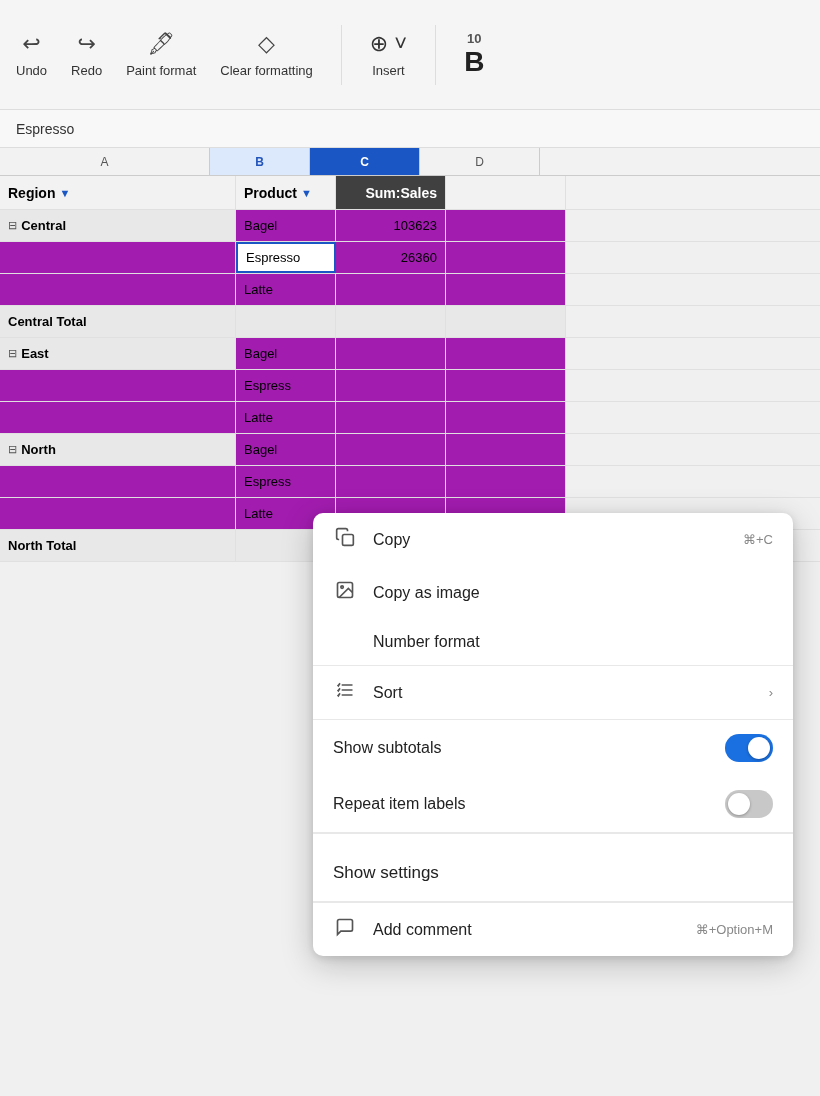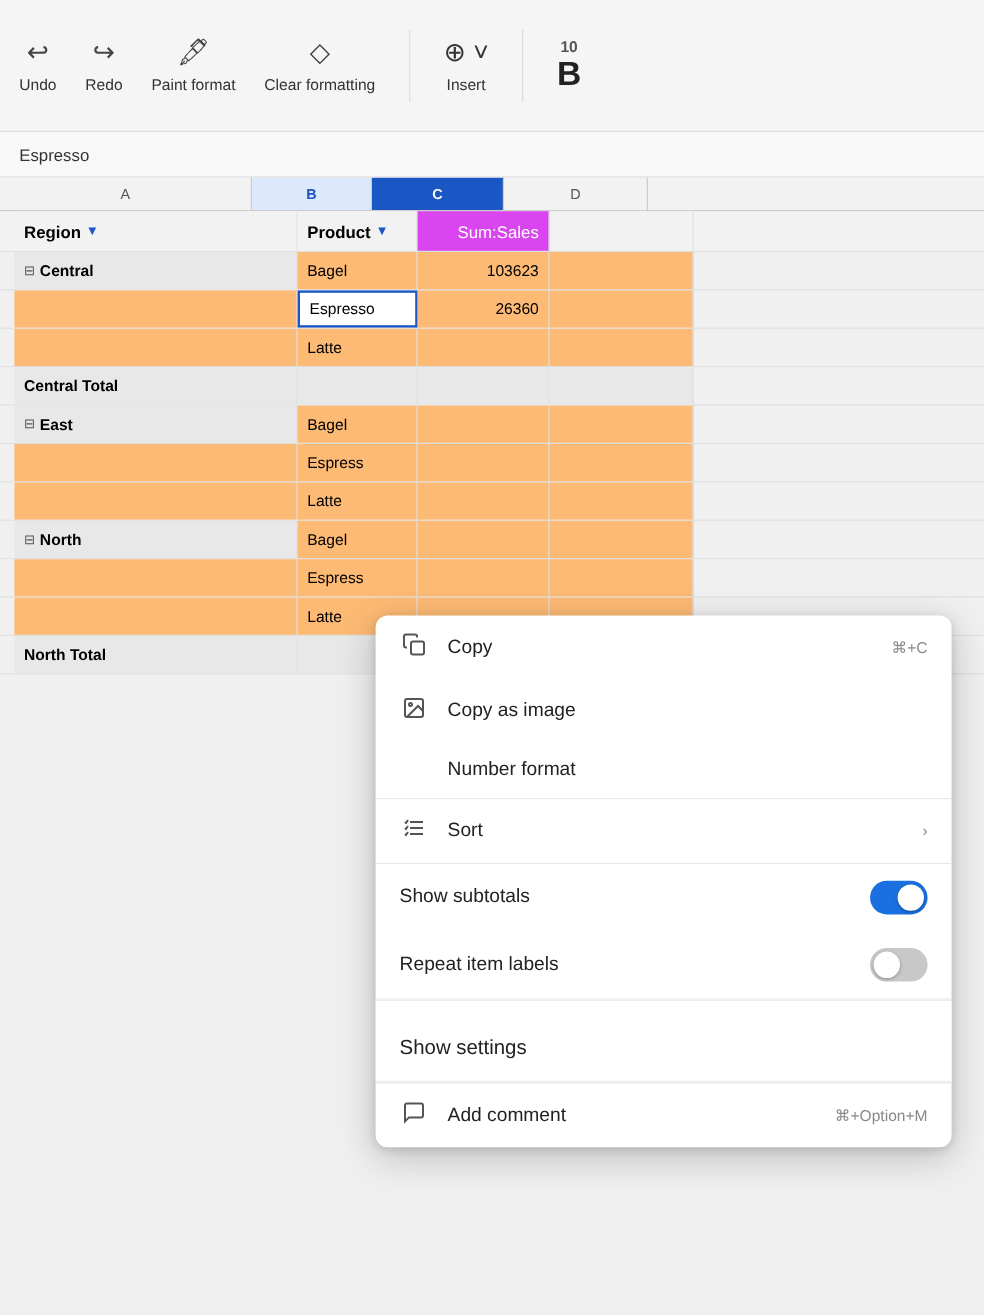--- a/index.html
+++ b/index.html
@@ -102,23 +102,23 @@
       display: flex;
       border-bottom: 1px solid #e0e0e0;
       min-height: 32px;
     }
     .cell {
       display: flex;
       align-items: center;
       padding: 4px 8px;
       font-size: 13px;
       border-right: 1px solid #e0e0e0;
-      background: #fdba74;
-    }
-    .cell-a { width: 236px; margin-left: 12px; }
+      background: #a21caf;
+    }
+    .cell-a { width: 236px; }
     .cell-b { width: 100px; }
     .cell-c { width: 110px; justify-content: flex-end; }
     .cell-d { width: 120px; }
     .total-row .cell-a {
       font-weight: bold;
       background: #f5f5f5;
     }
     .total-row .cell {
       background: #f5f5f5;
     }
@@ -293,21 +293,21 @@
 
   <div class="table-row" style="background:#f2f2f2; min-height:34px;">
     <div class="cell cell-a" style="background:#f2f2f2; font-weight:bold; font-size:14px;">
       <span>Region</span>
       <span class="filter-icon">▼</span>
     </div>
     <div class="cell cell-b" style="background:#f2f2f2; font-weight:bold; font-size:14px;">
       <span>Product</span>
       <span class="filter-icon">▼</span>
     </div>
-    <div class="cell cell-c" style="background:#d946ef; color:#fff; font-weight:normal; font-size:14px;padding-left:16px;">
+    <div class="cell cell-c" style="background:#404040; color:#fff; font-weight:bold; font-size:14px;padding-left:16px;">
       <span>Sum:Sales</span>
     </div>
     <div class="cell cell-d" style="background:#f2f2f2;"></div>
   </div>
 
   <div class="table-row">
     <div class="cell cell-a" style="background:#e8e8e8;">
       <span class="collapse-icon">⊟</span>
       <strong>Central</strong>
     </div>

